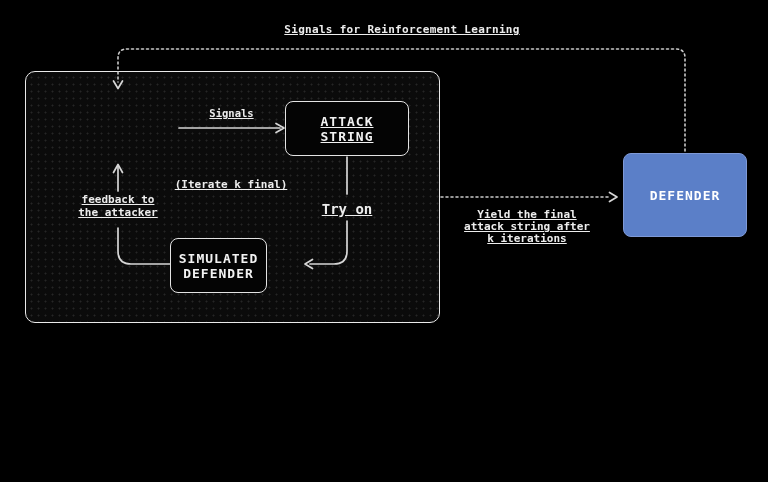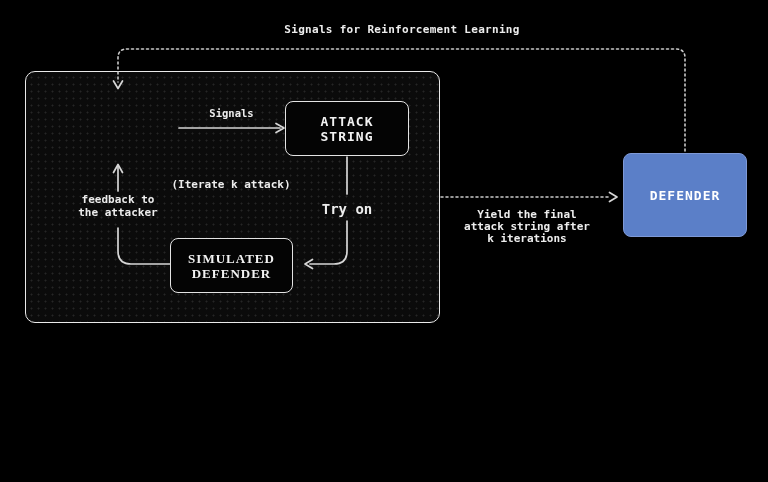--- a/index.html
+++ b/index.html
@@ -30,31 +30,31 @@
   .node{
     position:absolute;box-sizing:border-box;
     border:1.5px solid var(--node-border);
     border-radius:8px;background:#040404;
     color:var(--text);
     display:flex;align-items:center;justify-content:center;
     font-weight:bold;font-size:13px;letter-spacing:1px;line-height:15px;
     text-align:center;white-space:pre-line;
   }
   #node-attacker{left:53px;top:101px;width:125px;height:56px;}
-  #node-attack-string{left:285px;top:101px;width:124px;height:55px;}
-  #node-sim-defender{left:170px;top:238px;width:123px;height:55px;font-family:Liberation Serif, serif;}
+  #node-attack-string{left:285px;top:101px;width:124px;height:55px;text-decoration:underline;}
+  #node-sim-defender{left:170px;top:238px;width:97px;height:55px;}
   #node-defender{
     left:623px;top:153px;width:124px;height:84px;
     background:var(--defender-fill);
     border-color:var(--defender-border);
     color:#ffffff;
   }
   .edge-label{
     position:absolute;color:#ededed;font-weight:bold;
-    text-align:center;white-space:pre-line;
+    text-align:center;white-space:pre-line;text-decoration:underline;
   }
   #label-signals{left:252px;top:23px;width:300px;font-size:11px;letter-spacing:0.3px;}
   #label-generate{left:180px;top:107px;width:103px;font-size:10.5px;}
   #label-iterate{left:161px;top:178px;width:140px;font-size:11px;}
   #label-tryon{left:312px;top:201px;width:70px;font-size:14px;}
   #label-feedback{left:56px;top:194px;width:124px;font-size:11px;line-height:12.5px;}
   #label-yield{left:445px;top:209px;width:164px;font-size:11px;line-height:12px;}
   svg.connectors{position:absolute;left:0;top:0;pointer-events:none;}
   svg.connectors path{fill:none;stroke:var(--line);stroke-width:1.7;stroke-linecap:round;stroke-linejoin:round;}
   svg.connectors path.dotted{stroke:#c9c9c9;stroke-width:1.6;stroke-dasharray:2 3;}
@@ -98,21 +98,21 @@
     </g>
   </svg>
 
   <div class="node" id="node-attack-string">ATTACK
 STRING</div>
   <div class="node" id="node-sim-defender">SIMULATED
 DEFENDER</div>
   <div class="node" id="node-defender">DEFENDER</div>
 
   <div class="edge-label" id="label-generate">Signals</div>
-  <div class="edge-label" id="label-iterate">(Iterate k attack)</div>
+  <div class="edge-label" id="label-iterate">(Iterate k final)</div>
   <div class="edge-label" id="label-tryon">Try on</div>
   <div class="edge-label" id="label-yield">Yield the final
 attack string after
 k iterations</div>
   <div class="edge-label" id="label-feedback">feedback to
 the attacker</div>
 
 </div>
 
 </body></html>

